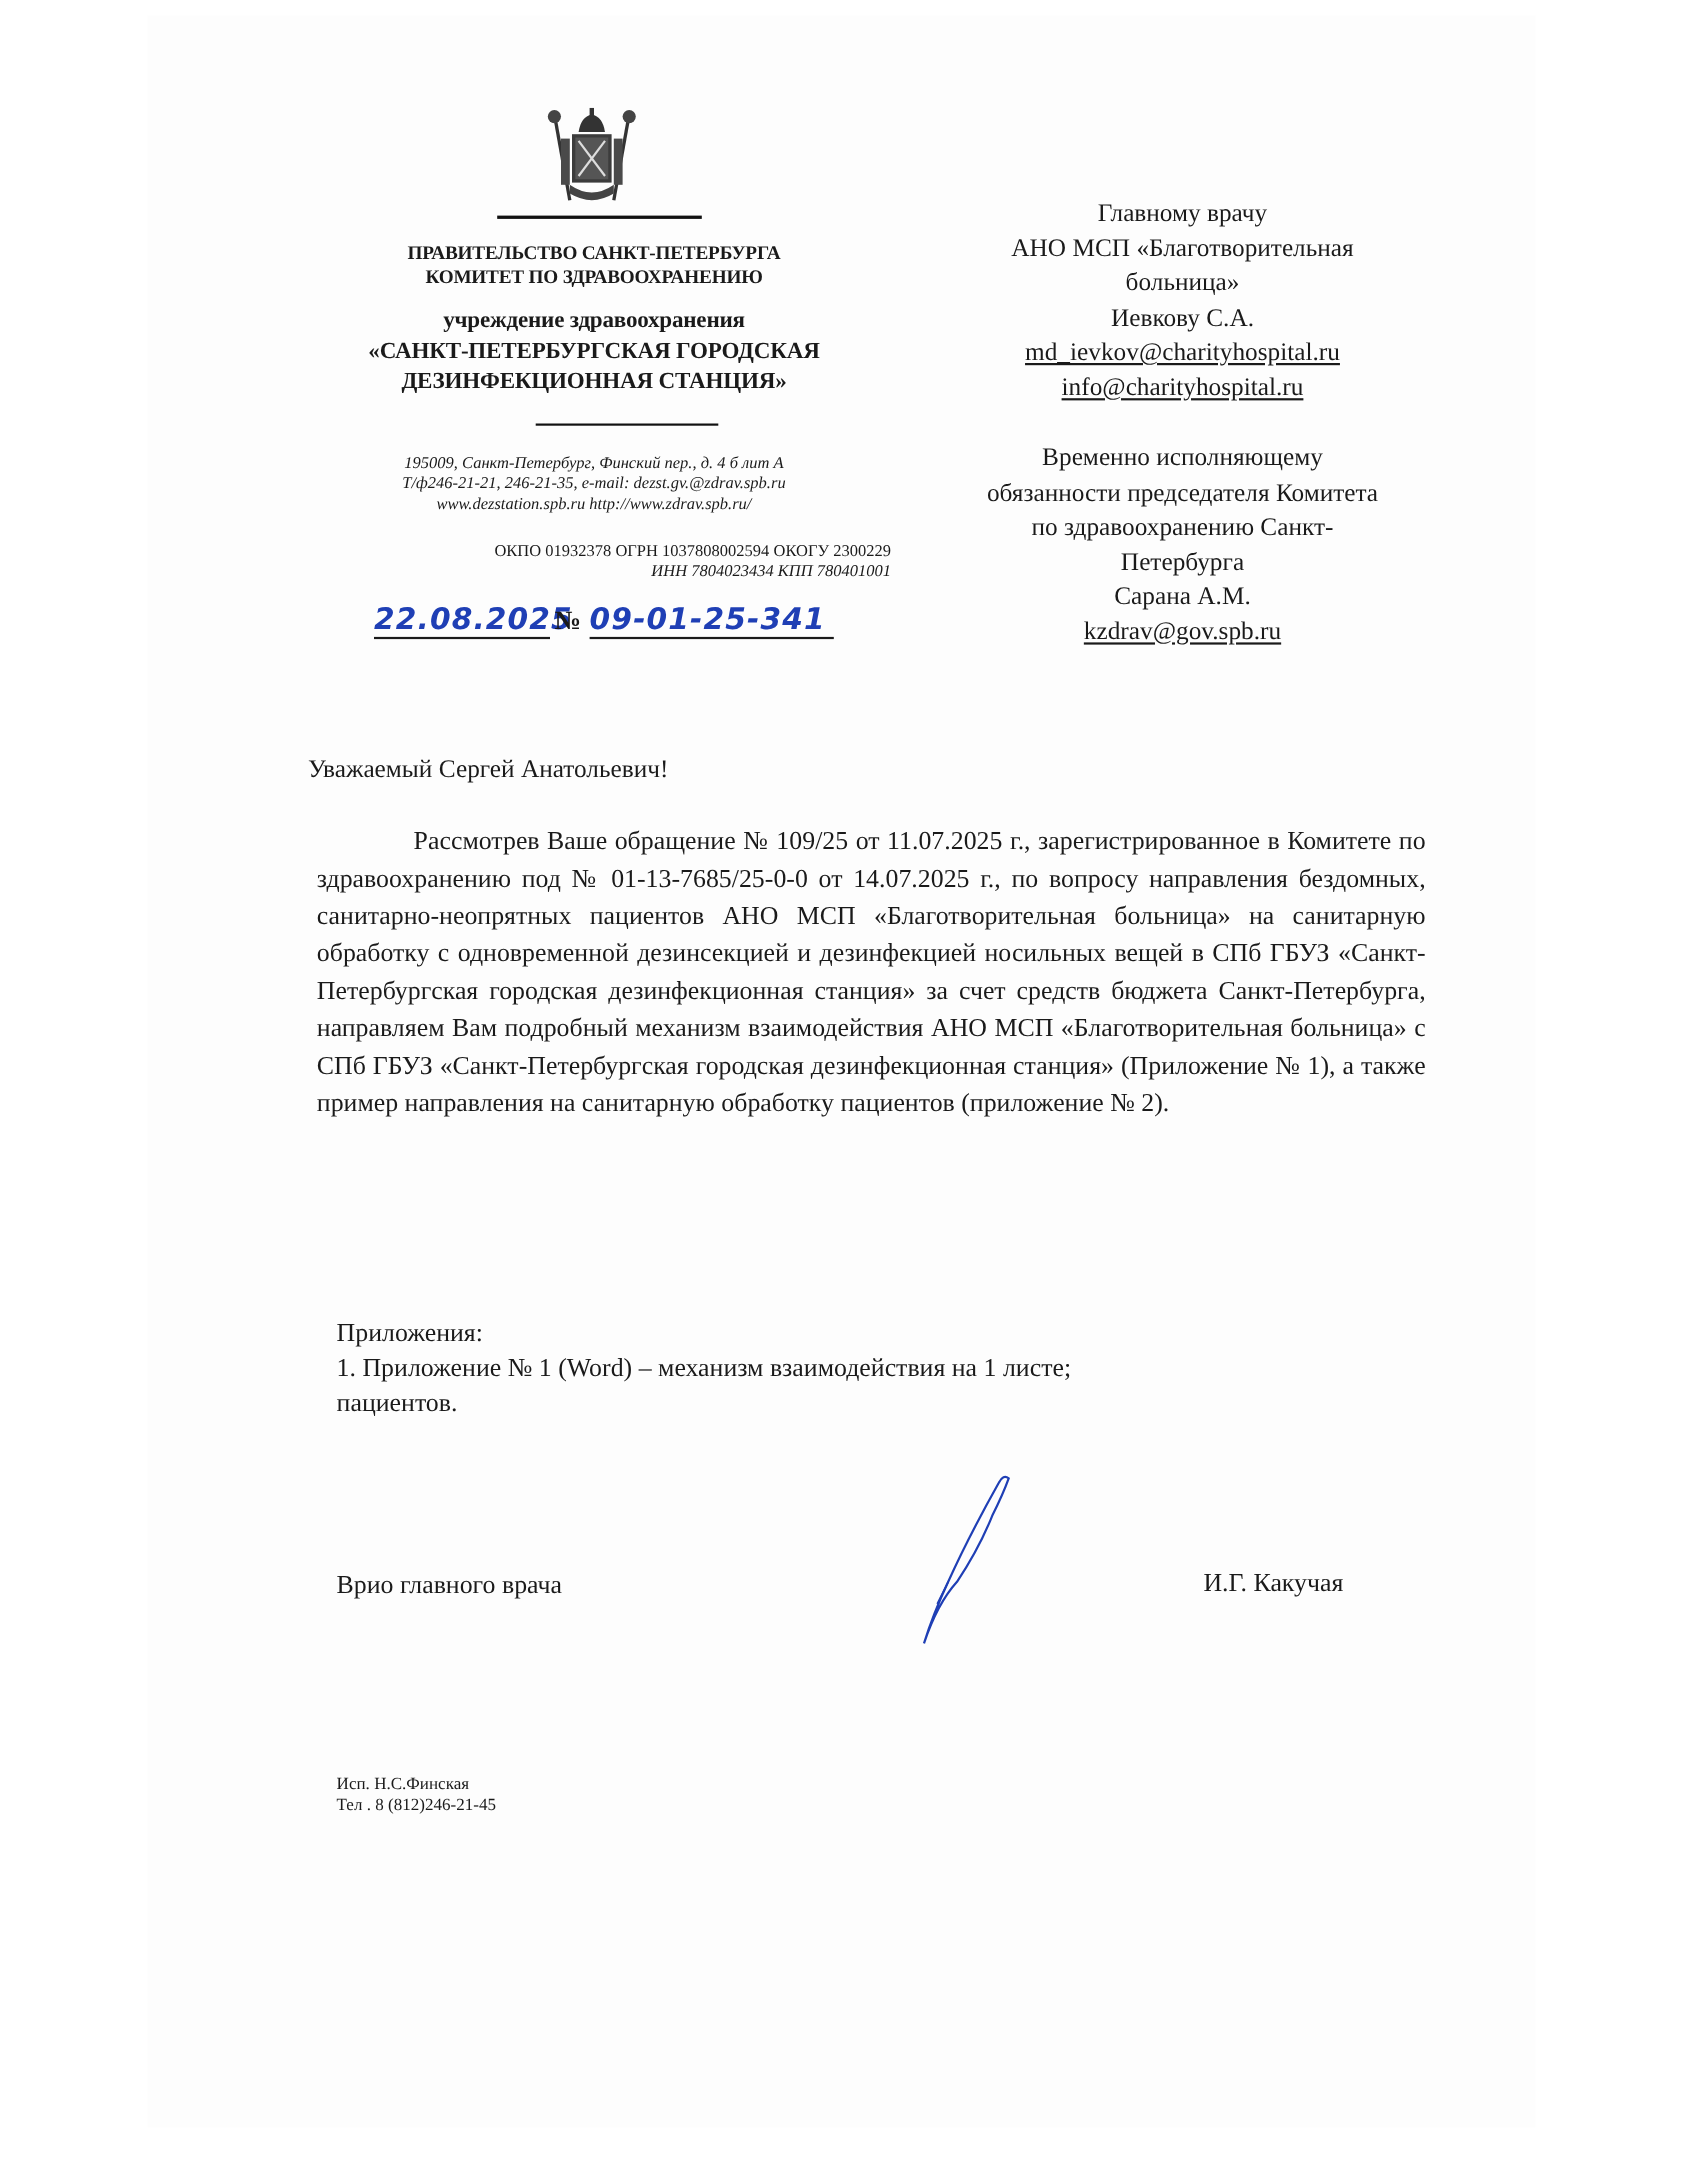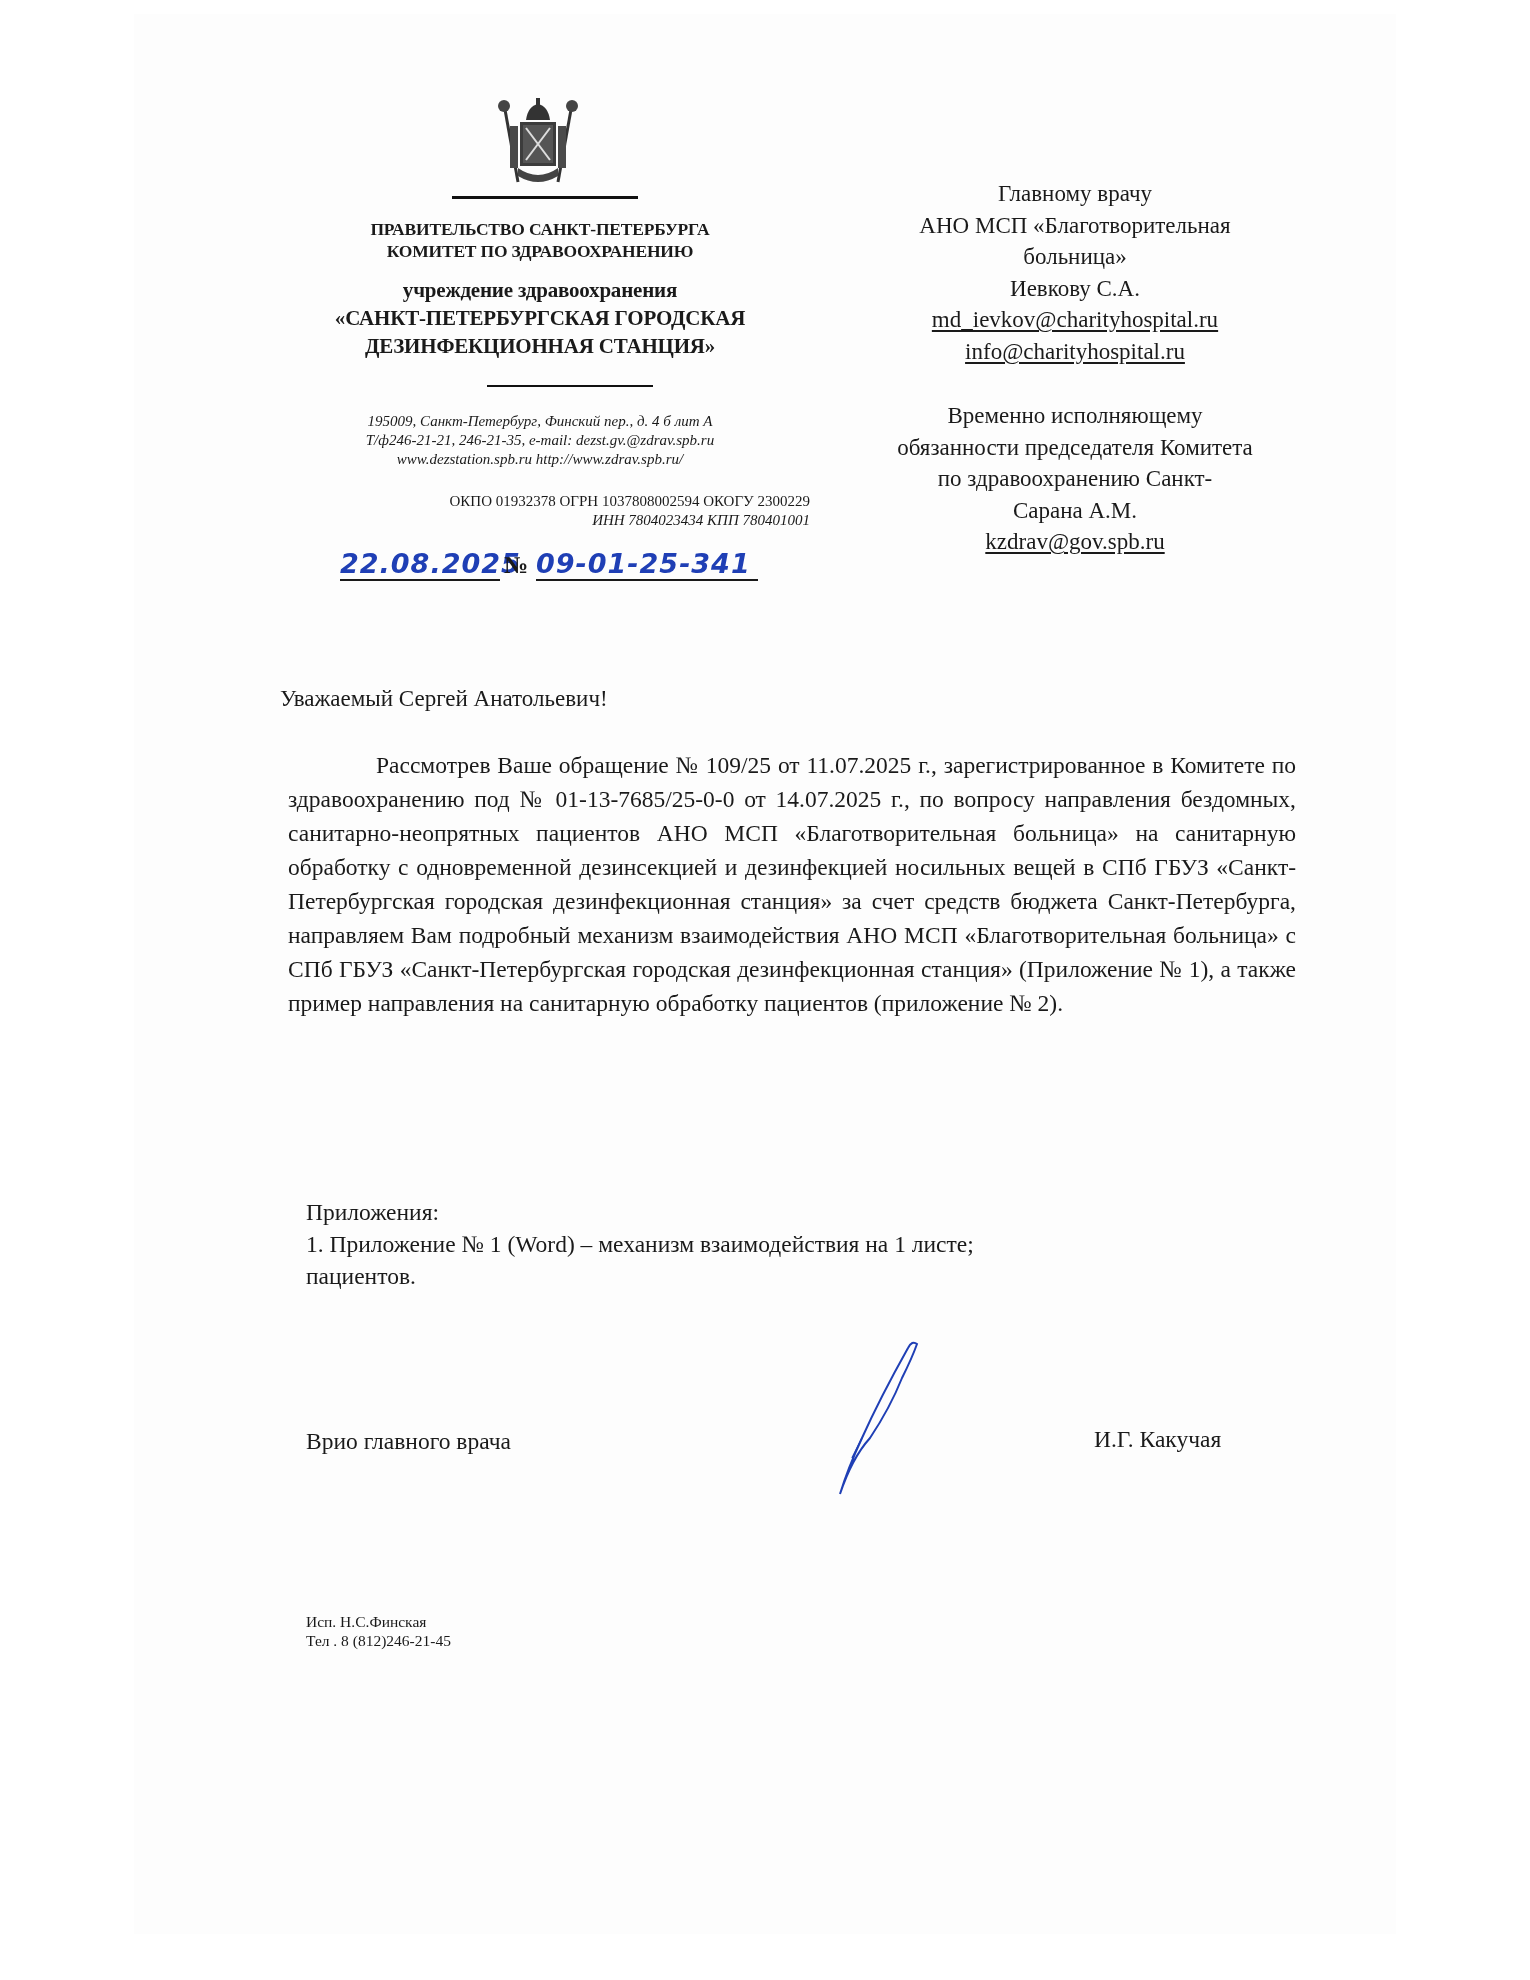--- a/index.html
+++ b/index.html
@@ -114,20 +114,21 @@
   <div>больница»</div>
   <div>Иевкову С.А.</div>
   <div class="u">md_ievkov@charityhospital.ru</div>
   <div class="u">info@charityhospital.ru</div>
 </div>
 
 <div class="abs addr-block addr2">
   <div>Временно исполняющему</div>
   <div>обязанности председателя Комитета</div>
   <div>по здравоохранению Санкт-</div>
+  <div>Петербурга</div>
   <div>Сарана А.М.</div>
   <div class="u">kzdrav@gov.spb.ru</div>
 </div>
 
 <div class="abs greeting">Уважаемый Сергей Анатольевич!</div>
 
 <div class="abs body">Рассмотрев Ваше обращение № 109/25 от 11.07.2025 г., зарегистрированное в Комитете по здравоохранению под № 01-13-7685/25-0-0 от 14.07.2025 г., по вопросу направления бездомных, санитарно-неопрятных пациентов АНО МСП «Благотворительная больница» на санитарную обработку с одновременной дезинсекцией и дезинфекцией носильных вещей в СПб ГБУЗ «Санкт-Петербургская городская дезинфекционная станция» за счет средств бюджета Санкт-Петербурга, направляем Вам подробный механизм взаимодействия АНО МСП «Благотворительная больница» с СПб ГБУЗ «Санкт-Петербургская городская дезинфекционная станция» (Приложение № 1), а также пример направления на санитарную обработку пациентов  (приложение № 2).</div>
 
 <div class="abs attach">
   <div>Приложения:</div>

